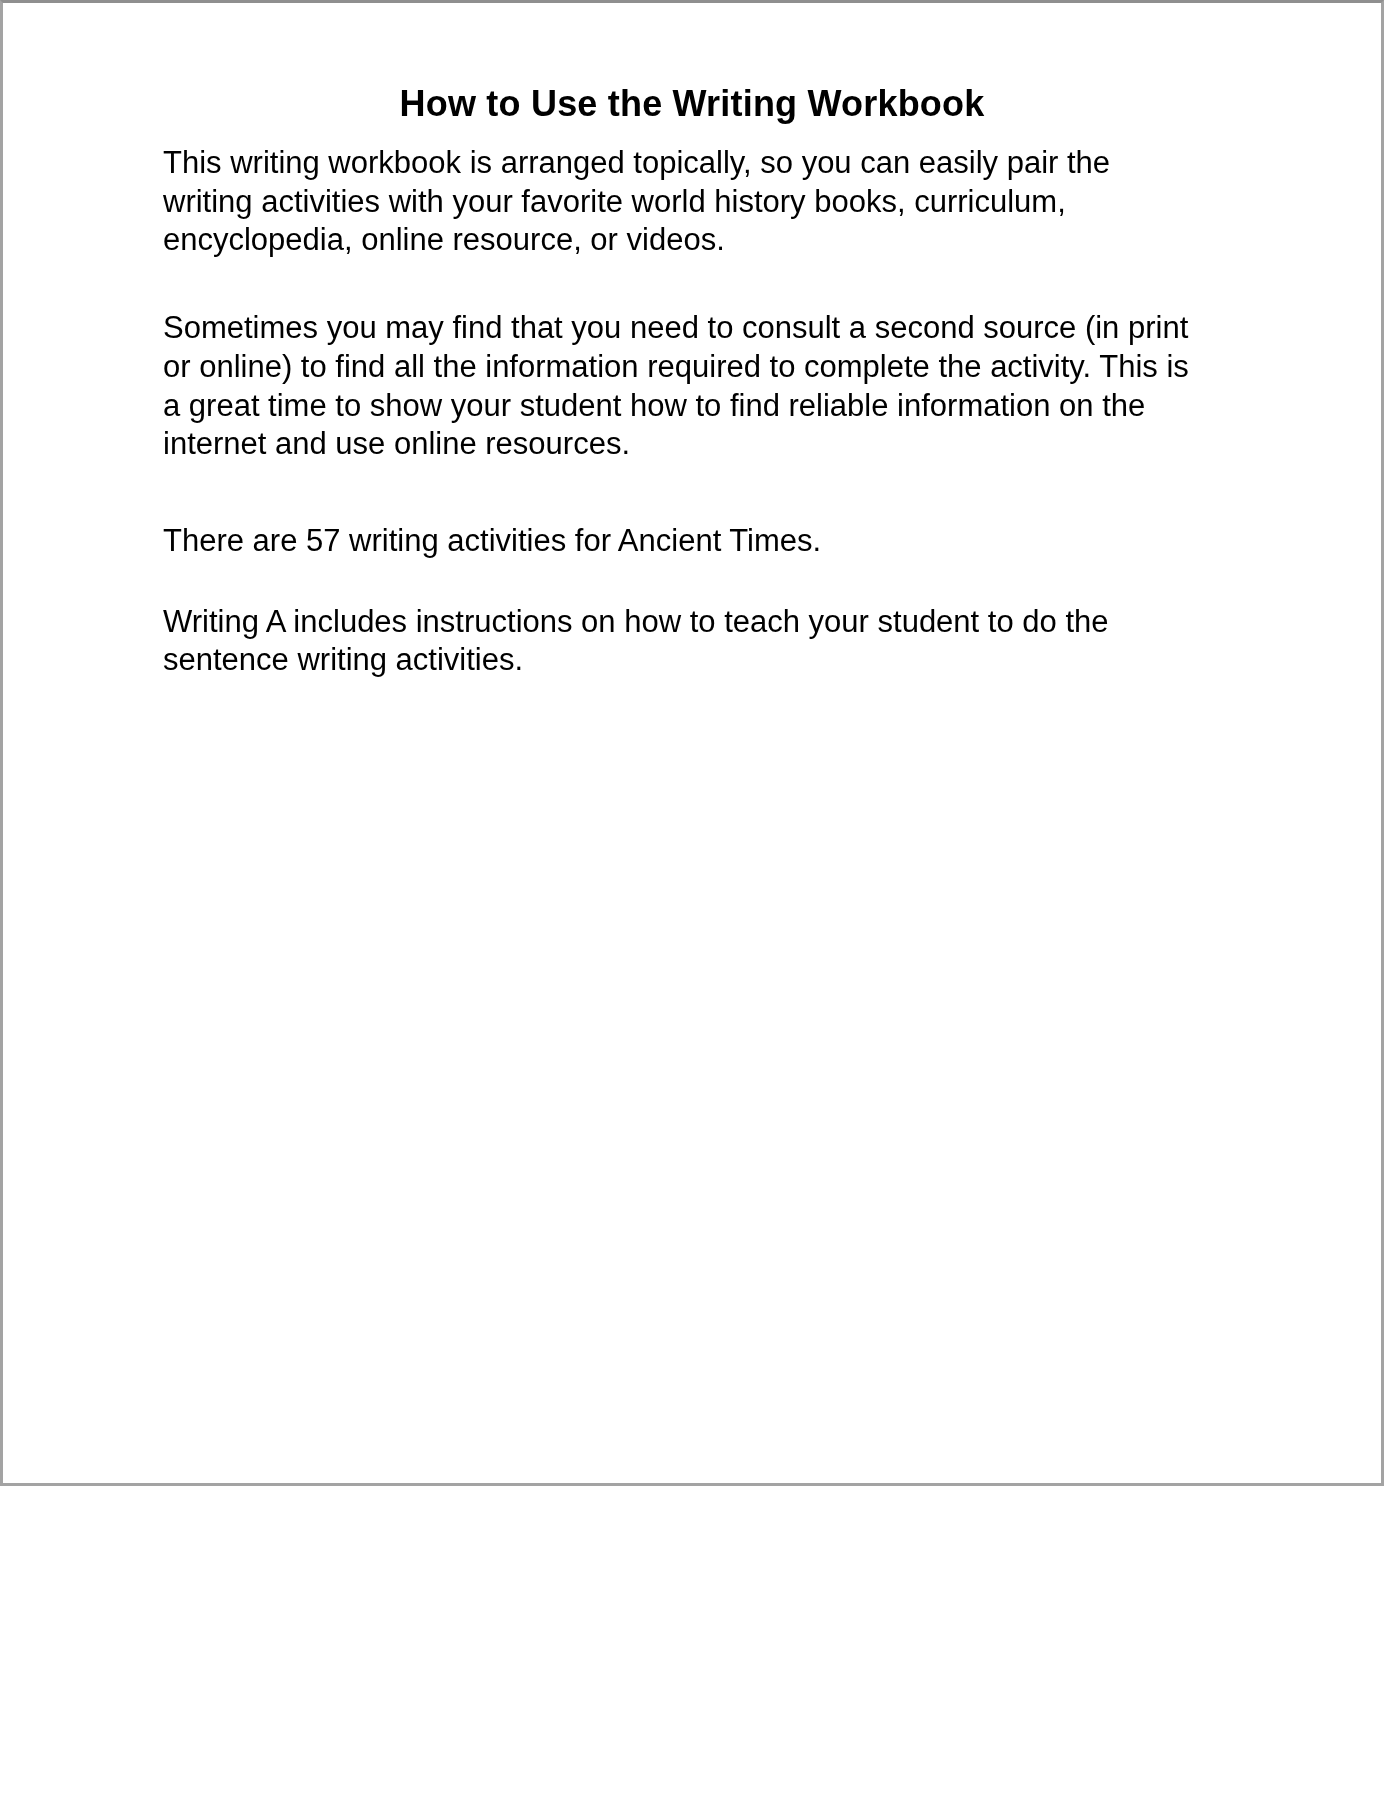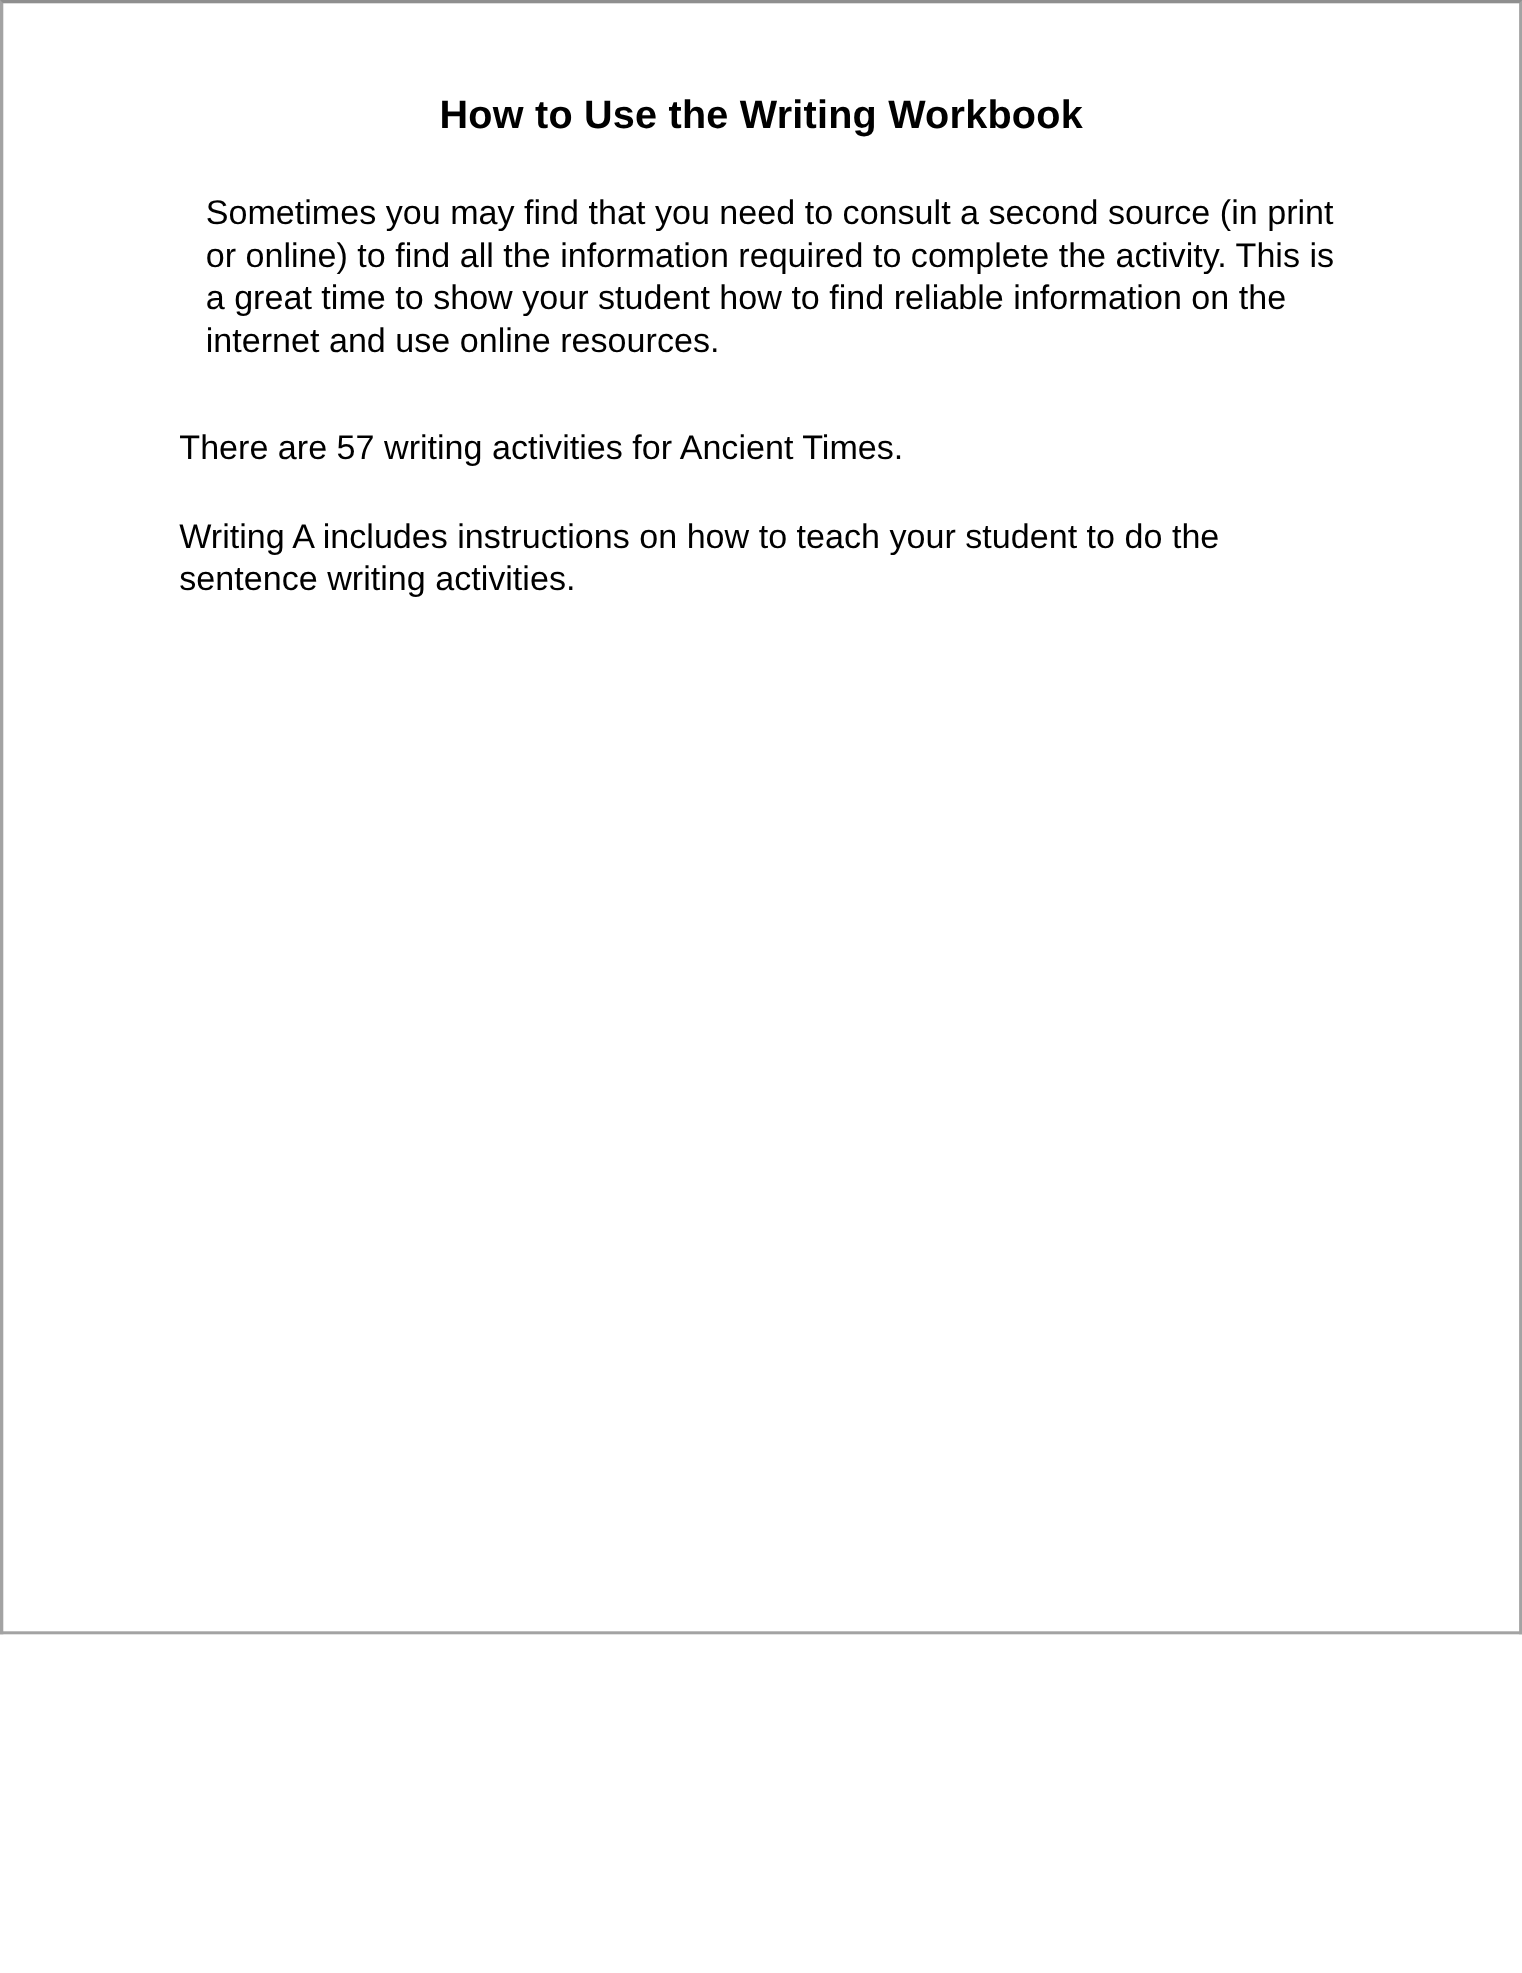--- a/index.html
+++ b/index.html
@@ -35,21 +35,21 @@
     letter-spacing: 0.2px;
   }
   .body-para {
     margin: 0;
     font-size: 31px;
     line-height: 38.7px;
     white-space: pre-line;
     text-align: left;
   }
   .body-para.p1 { margin-top: 18px; }
-  .body-para.p2 { margin-top: 49px; margin-left: 24px; }
+  .body-para.p2 { margin-top: 49px; }
   .body-para.p3 { margin-top: 58px; }
   .body-para.p4 { margin-top: 42px; }
   .body-para.p5 { margin-top: 47px; }
   .doc-footer {
     position: absolute;
     left: 148px;
     right: 160px;
     top: 1675px;
     height: 30px;
     font-size: 26px;
@@ -68,20 +68,23 @@
     text-align: right;
   }
 </style>
 </head>
 <body>
 
 <div class="doc-page">
   <div class="doc-content">
     <h1 class="doc-title">How to Use the Writing Workbook</h1>
 
+    <p class="body-para p1">This writing workbook is arranged topically, so you can easily pair the
+writing activities with your favorite world history books, curriculum,
+encyclopedia, online resource, or videos.</p>
 
     <p class="body-para p2">Sometimes you may find that you need to consult a second source (in print
 or online) to find all the information required to complete the activity. This is
 a great time to show your student how to find reliable information on the
 internet and use online resources.</p>
 
     <p class="body-para p3">There are 57 writing activities for Ancient Times.</p>
 
     <p class="body-para p4">Writing A includes instructions on how to teach your student to do the
 sentence writing activities.</p>

